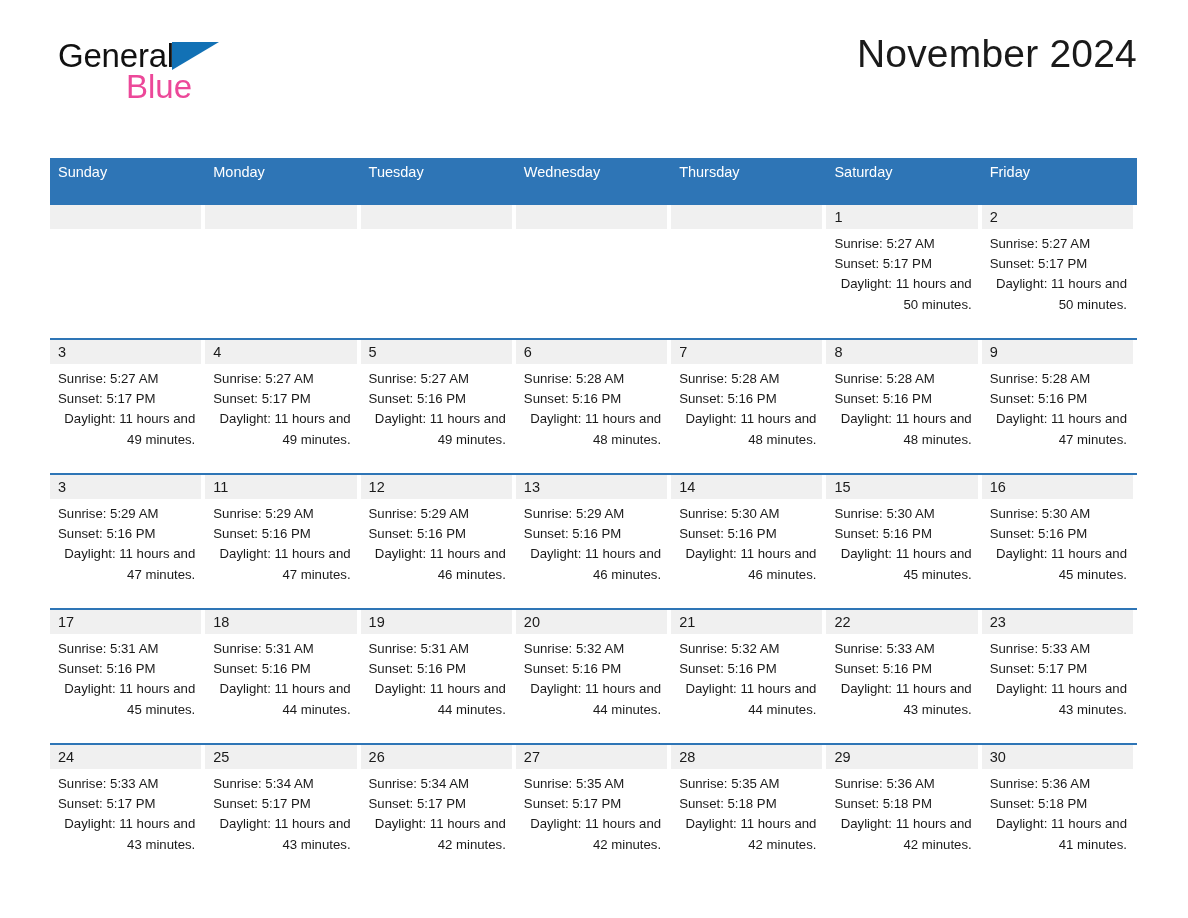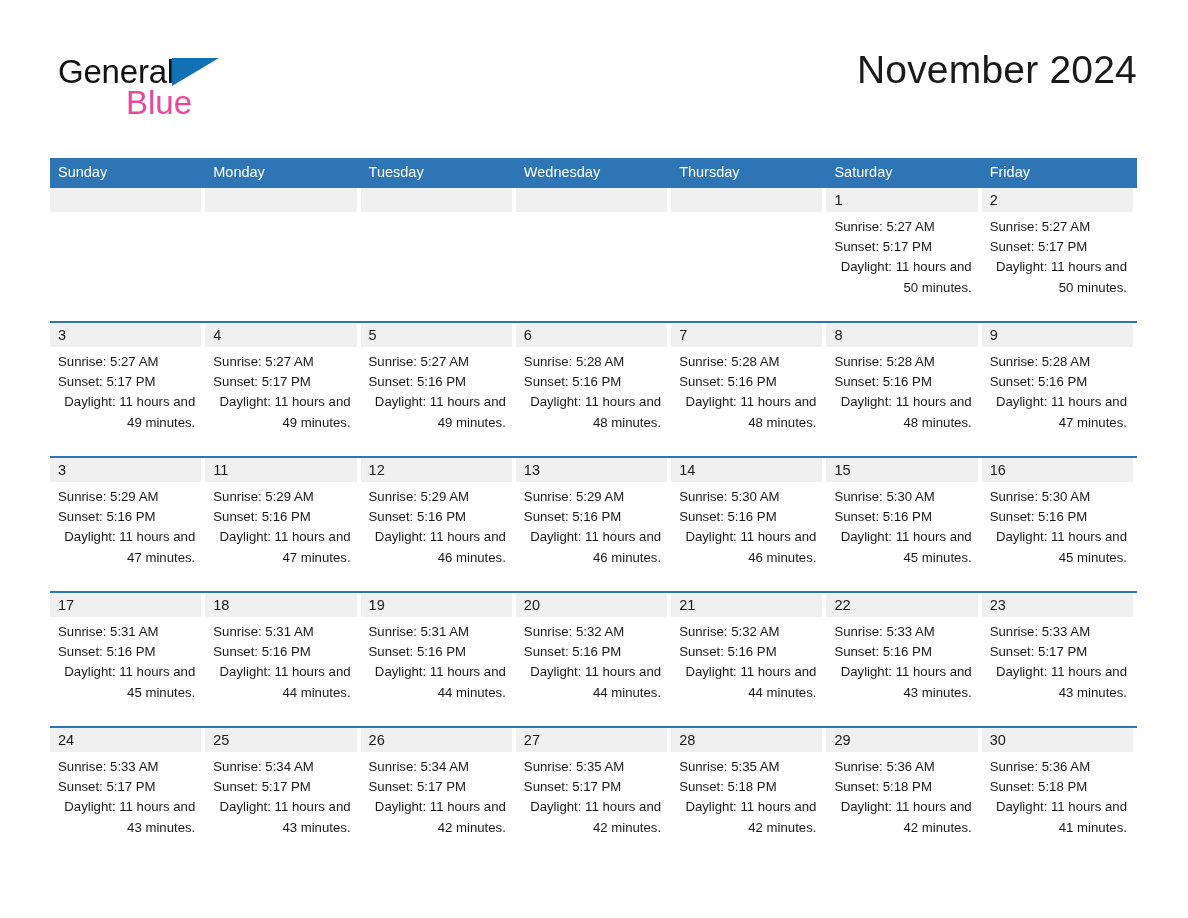--- a/index.html
+++ b/index.html
@@ -19,21 +19,21 @@
     position: relative;
     width: 1188px;
     height: 918px;
     box-sizing: border-box;
   }
 
   
   .top-header {
     position: absolute;
     left: 50px;
-    top: 44px;
+    top: 28px;
     right: 51px;
     height: 104px;
   }
 
   .logo {
     position: absolute;
     left: 8px;
     top: 10px;
     width: 260px;
     height: 70px;
@@ -100,21 +100,21 @@
   }
 
   .dow-row {
     display: flex;
     width: 100%;
     background: #2E75B6;
   }
   .dow-cell {
     flex: 1 1 0;
     min-width: 0;
-    height: 30px;
+    height: 47px;
     line-height: 29px;
     padding-left: 8px;
     box-sizing: border-box;
     color: #ffffff;
     font-size: 14.5px;
     white-space: nowrap;
     overflow: hidden;
   }
 
   .week-row {

